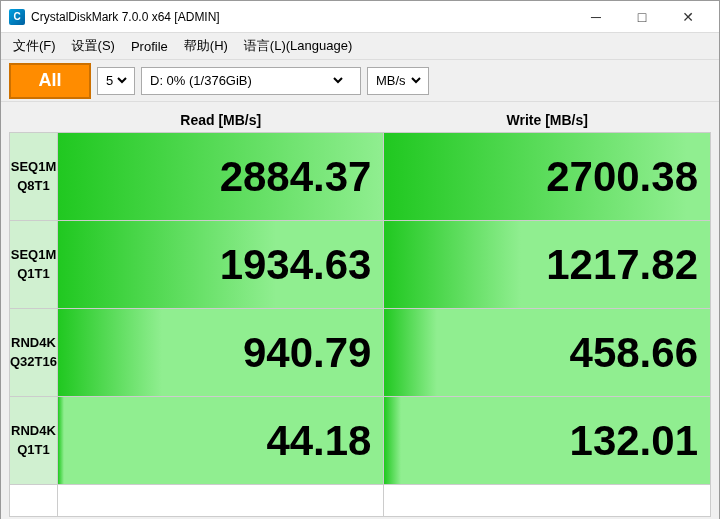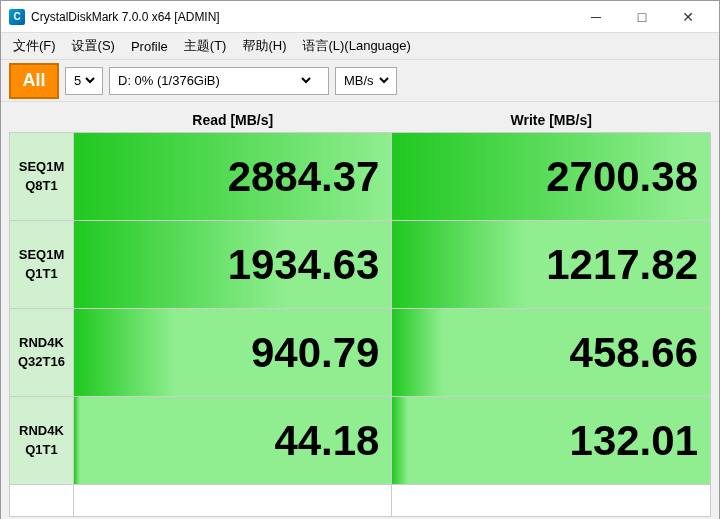--- a/index.html
+++ b/index.html
@@ -95,21 +95,21 @@
       padding: 4px 8px;
       gap: 6px;
       border-bottom: 1px solid #ddd;
     }
 
     .all-btn {
       background: #ff8c00;
       color: white;
       font-size: 18px;
       font-weight: bold;
-      width: 50px;
+      width: 82px;
       height: 36px;
       border: 2px solid #cc7000;
       cursor: pointer;
       display: flex;
       align-items: center;
       justify-content: center;
       flex-shrink: 0;
     }
 
     .select-wrap {
@@ -161,21 +161,21 @@
       vertical-align: middle;
     }
 
     .label-cell {
       width: 90px;
       background: #d0f0d0;
       text-align: center;
       font-size: 13px;
       font-weight: bold;
       color: #000;
-      padding: 8px;
+      padding: 0;
       line-height: 1.4;
     }
 
     .value-cell {
       background: #90ee90;
       position: relative;
       text-align: right;
       padding-right: 12px;
       font-size: 42px;
       font-weight: bold;
@@ -216,21 +216,20 @@
       <button class="title-btn">─</button>
       <button class="title-btn">□</button>
       <button class="title-btn close">✕</button>
     </div>
   </div>
 
   <div class="menu-bar">
   <div class="menu-item">文件(F)</div>
       <div class="menu-item">设置(S)</div>
       <div class="menu-item">Profile</div>
-      <div class="menu-item">主题(T)</div>
       <div class="menu-item">帮助(H)</div>
       <div class="menu-item">语言(L)(Language)</div>
     </div>
 
   <div class="toolbar">
     <button class="all-btn">All</button>
     <div class="select-wrap">
       <select>
         <option>5</option>
         <option>1</option>

